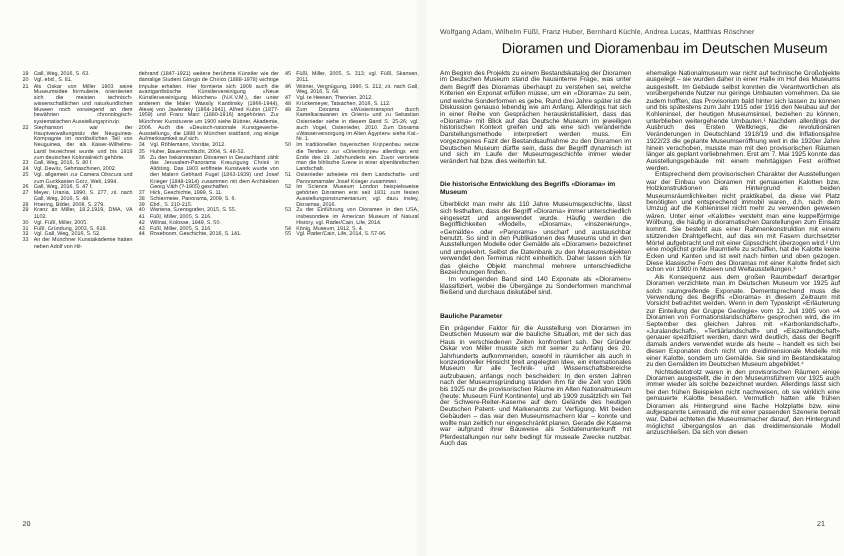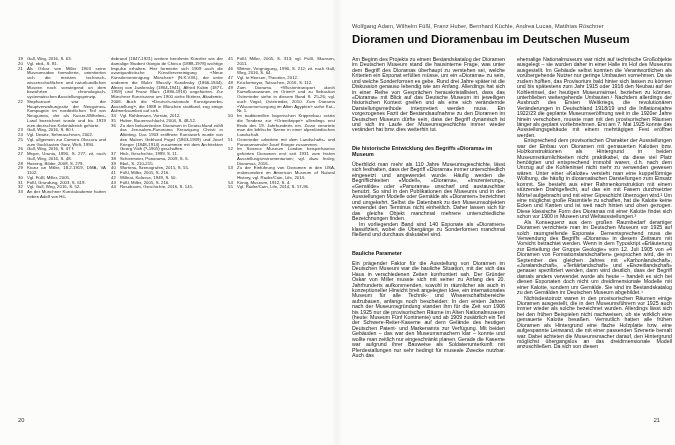--- a/index.html
+++ b/index.html
@@ -31,21 +31,21 @@
   .col-c{left:228px;width:107px;}
   .note{position:relative;padding-left:9px;margin:0;}
   .note-num{position:absolute;left:0;top:0;}
   .note-cont{margin:0 0 0 0;padding:0;}
 
   
   .article-header{position:absolute;left:15px;top:23px;width:310px;}
   .authors{font-size:5.6px;line-height:7px;color:#3c3c3c;letter-spacing:0.12px;}
   .article-title{
     margin:3px 0 0 0;font-size:11.4px;line-height:13px;
-    font-weight:700;color:#111;letter-spacing:-0.05px;
+    font-weight:400;color:#111;letter-spacing:-0.05px;text-align:right;
   }
   .body-col{
     position:absolute;top:57px;
     font-size:5.25px;line-height:5.42px;
     text-align:justify;color:#222;
   }
   .col-l{left:15px;width:153px;}
   .col-r{left:180px;width:155px;}
   .body-col p{margin:0;}
   .body-col p.indent{text-indent:7px;}

